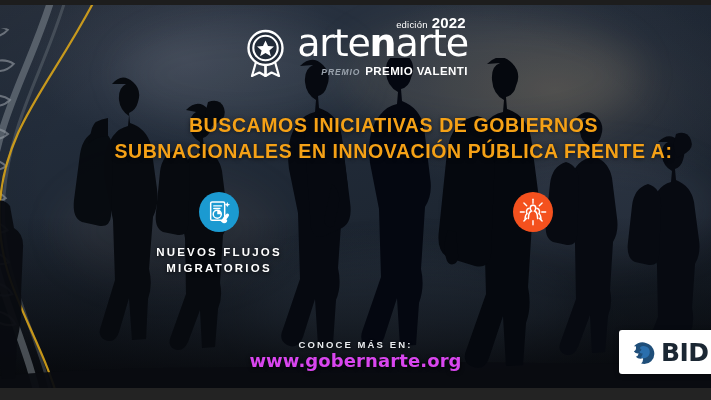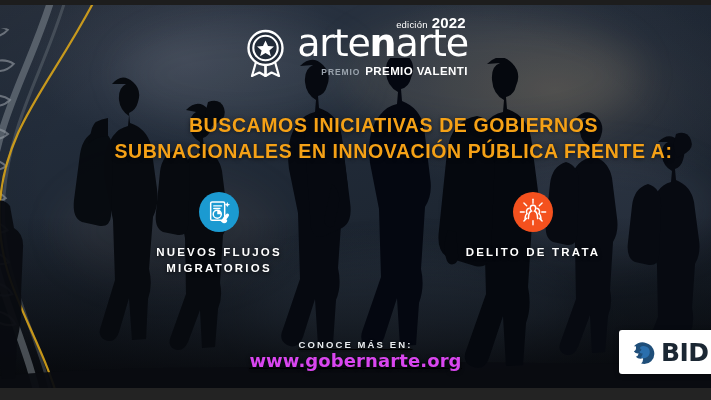--- a/index.html
+++ b/index.html
@@ -81,21 +81,21 @@
   .wordmark{
     font-size:38px; line-height:38px; color:#ffffff;
     letter-spacing:-1.2px; white-space:nowrap;
     font-family:"DejaVu Sans", sans-serif; font-weight:400;
   }
   .wordmark .bold{ font-weight:700; }
   .premio-row{
     margin-top:3px; display:flex; align-items:baseline; gap:5px;
     justify-content:flex-end; white-space:nowrap;
   }
-  .premio-word{ font-size:8.5px; font-weight:700; letter-spacing:.9px; color:#9aa3ad; }
+  .premio-word{ font-size:8.5px; font-weight:700; letter-spacing:.9px; color:#9aa3ad;font-style:italic; }
   .premio-name{ font-size:11.5px; font-weight:700; letter-spacing:.4px; color:#ffffff; }
 
   
   .headline{
     position:absolute; left:0; top:112px; width:711px; z-index:30;
     text-align:center; color:#F5A116;
     font-size:19.5px; font-weight:700; line-height:26px;
     letter-spacing:.6px;
     text-shadow:0 1px 4px rgba(0,0,0,.55);
     margin-left:38px;
@@ -116,21 +116,21 @@
   .theme-icon.orange{ background:#F4511E; }
   .theme-label{
     color:#ffffff; font-size:11.5px; font-weight:700;
     letter-spacing:2.2px; line-height:16px;
     text-shadow:0 1px 4px rgba(0,0,0,.7);
   }
   .theme-label .l{ display:block; }
 
   
   .cta{
-    position:absolute; left:0; top:339px; width:711px; z-index:30; text-align:center;text-decoration:underline;
+    position:absolute; left:0; top:339px; width:711px; z-index:30; text-align:center;
   }
   .cta-kicker{
     color:#e9ecef; font-size:9.5px; font-weight:700; letter-spacing:2.1px;
     text-shadow:0 1px 3px rgba(0,0,0,.8);
   }
   .cta-url{
     margin-top:0; color:#d946ef; font-size:18px; font-weight:700;
     letter-spacing:.1px; font-family:"DejaVu Sans", sans-serif;
     text-shadow:0 1px 4px rgba(0,0,0,.8);
   }
@@ -437,21 +437,20 @@
           </g>
           <g fill="none" stroke="#ffffff" stroke-width="1.7" stroke-linecap="round">
             <path d="M16 8.2 a3.1 3.1 0 0 1 3.1 3.1 q0 2.3 -1.3 3.6 q2.6 1.1 3 4 l.5 4.6"></path>
             <path d="M16 8.2 a3.1 3.1 0 0 0 -3.1 3.1 q0 2.3 1.3 3.6 q-2.6 1.1 -3 4 l-.5 4.6"></path>
             <path d="M11.6 11.6 q-2.6 .4 -3 3 q-.3 2 .6 3.4 q-1.8 1.2 -2 3.6 l-.3 2.6"></path>
             <path d="M20.4 11.6 q2.6 .4 3 3 q.3 2 -.6 3.4 q1.8 1.2 2 3.6 l.3 2.6"></path>
           </g>
         </svg>
       </div>
       <div class="theme-label">
-        <span class="l">DELITO DE TRATA</span>
       </div>
     </div>
 
   </div>
 
   <div class="cta">
     <div class="cta-kicker">CONOCE MÁS EN:</div>
     <div class="cta-url">www.gobernarte.org</div>
   </div>
 

